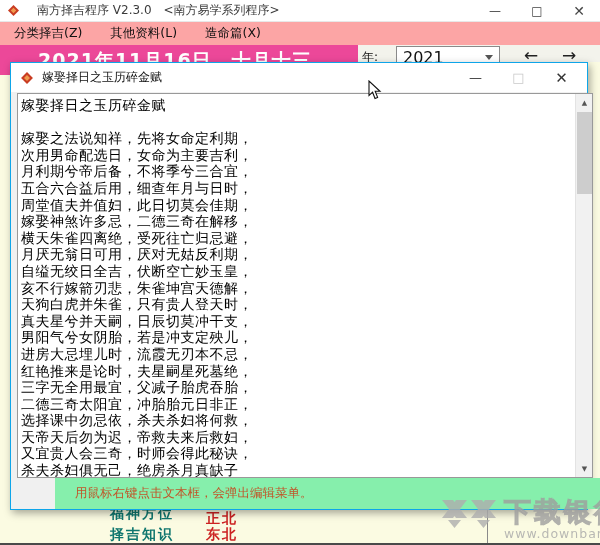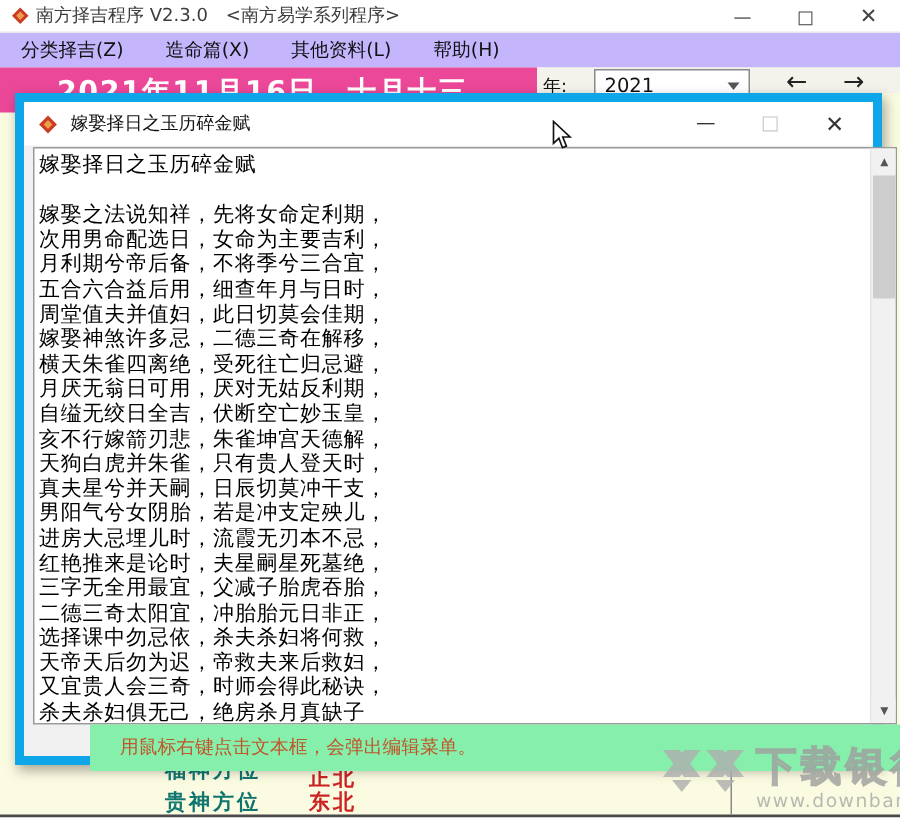--- a/index.html
+++ b/index.html
@@ -3,40 +3,40 @@
 <meta charset="utf-8">
 <style>
   * { margin:0; padding:0; box-sizing:border-box; }
   html,body { width:600px; height:545px; }
   body { font-family:"DejaVu Sans","Liberation Sans",sans-serif; position:relative; overflow:hidden; background:#fff; }
   .abs { position:absolute; }
 
   
   .main-win { inset:0; background:#fbfbe2; border-bottom:2px solid #4a4a4a; }
   .titlebar { left:0; top:0; width:600px; height:22px; background:#ffffff; display:flex; align-items:center; border-bottom:1px solid #e8e8e8; }
-  .titlebar .app-title { font-size:12px; color:#3c3c3c; margin-left:4px; white-space:nowrap; }
+  .titlebar .app-title { font-size:12px; color:#3c3c3c; margin-left:17px; white-space:nowrap; }
   .win-btns { margin-left:auto; display:flex; }
   .win-btn { width:42px; height:22px; display:flex; align-items:center; justify-content:center; font-size:12px; color:#444; }
-  .menubar { left:0; top:22px; width:600px; height:23px; background:#c4b5fd; display:flex; align-items:flex-start; gap:0; }
+  .menubar { left:0; top:22px; width:600px; height:23px; background:#fca5a5; display:flex; align-items:flex-start; gap:0; }
   .menu-item { font-size:12.5px; color:#111; padding:3px 14px; white-space:nowrap; }
 
   .banner { left:0; top:45px; width:358px; height:30px; background:#ec4899; color:#fff; font-size:19px; font-weight:bold; padding:3px 0 0 38px; letter-spacing:1px; white-space:nowrap; }
   .topstrip { left:358px; top:45px; width:242px; height:17px; background:#f3f3ec; }
   .year-label { left:362px; top:49px; font-size:12px; color:#111; }
-  .year-combo { left:396px; top:46px; width:104px; height:22px; background:#fff; border:1px solid #8a8a8a; font-size:13px; color:#111; display:flex; align-items:center; padding-left:6px;justify-content:space-between; }
+  .year-combo { left:396px; top:46px; width:104px; height:22px; background:#fff; border:1px solid #8a8a8a; font-size:16px; color:#111; display:flex; align-items:center; padding-left:6px;justify-content:space-between; }
   .combo-chevron { margin-left:auto; margin-right:6px; width:0; height:0; border-left:4px solid transparent; border-right:4px solid transparent; border-top:5px solid #555; }
   .nav-arrow { top:45px; font-size:17px; color:#222; }
 
   .bigred { left:24px; top:494px; font-size:36px; font-weight:bold; color:#cc1f1f; letter-spacing:10px; white-space:nowrap; }
   .brow-label { left:110px; font-size:14px; font-weight:bold; color:#0f766e; letter-spacing:2px; }
   .brow-value { left:206px; font-size:14px; font-weight:bold; color:#cc2222; letter-spacing:2px; }
   .vdivider { left:487px; top:500px; width:1px; height:43px; background:#8a8a8a; }
 
   
-  .dialog { left:10px; top:62px; width:578px; height:448px; background:#f0f0f0; border:6px solid #0ea5e9; box-shadow:2px 3px 8px rgba(0,0,0,.35); z-index:20; }
+  .dialog { left:10px; top:62px; width:578px; height:448px; background:#f0f0f0; border:1px solid #0ea5e9; box-shadow:2px 3px 8px rgba(0,0,0,.35); z-index:20; }
   .dlg-titlebar { left:0; top:0; width:100%; height:29px; background:#ffffff; display:flex; align-items:center; }
   .dlg-title { font-size:12px; color:#111; margin-left:8px; }
   .dlg-btns { margin-left:auto; display:flex; margin-right:4px; }
   .dlg-btn { width:43px; height:28px; display:flex; align-items:center; justify-content:center; font-size:13px; color:#333; }
   .dlg-btn.disabled { color:#c9c9c9; }
   .logo-icon { width:14px; height:14px; margin-left:9px; flex:0 0 auto; }
 
   .textarea { left:6px; top:30px; width:576px; height:385px; background:#fff; border:1px solid #999; overflow:hidden; }
   .poem { position:absolute; left:3px; top:3px; width:540px; font-size:14px; line-height:16.6px; color:#000; white-space:pre-line; letter-spacing:.5px; }
   .scrollbar { position:absolute; right:0; top:0; width:17px; height:100%; background:#f1f1f1; border-left:1px solid #e3e3e3; }
@@ -69,38 +69,37 @@
     <span class="app-title">南方择吉程序 V2.3.0　&lt;南方易学系列程序&gt;</span>
     <span class="win-btns">
       <span class="win-btn">—</span>
       <span class="win-btn">□</span>
       <span class="win-btn" style="font-size:14px">✕</span>
     </span>
   </div>
 
   <div class="abs menubar">
     <span class="menu-item">分类择吉(Z)</span>
+    <span class="menu-item">其他资料(L)</span>
     <span class="menu-item">造命篇(X)</span>
-    <span class="menu-item">其他资料(L)</span>
-    <span class="menu-item">帮助(H)</span>
   </div>
 
   <div class="abs topstrip"></div>
   <div class="abs banner">2021年11月16日　十月十三</div>
   <span class="abs year-label">年:</span>
   <div class="abs year-combo">
     <span>2021</span>
     <span class="combo-chevron"></span>
   </div>
   <span class="abs nav-arrow" style="left:524px">←</span>
   <span class="abs nav-arrow" style="left:562px">→</span>
 
   <span class="abs brow-label" style="top:505px">福神方位</span>
   <span class="abs brow-value" style="top:510px">正北</span>
-  <span class="abs brow-label" style="top:526px">贵神方位</span>
+  <span class="abs brow-label" style="top:526px">择吉知识</span>
   <span class="abs brow-value" style="top:526px">东北</span>
   <div class="abs vdivider"></div>
 </div>
 
 <div class="abs dialog">
 
   <div class="abs dlg-titlebar">
     <svg class="logo-icon" viewBox="0 0 16 16">
       <rect x="3.2" y="3.2" width="9.6" height="9.6" fill="#c93c22" transform="rotate(45 8 8)"></rect>
       <rect x="5.6" y="5.6" width="4.8" height="4.8" fill="#f09a4e" transform="rotate(45 8 8)"></rect>

